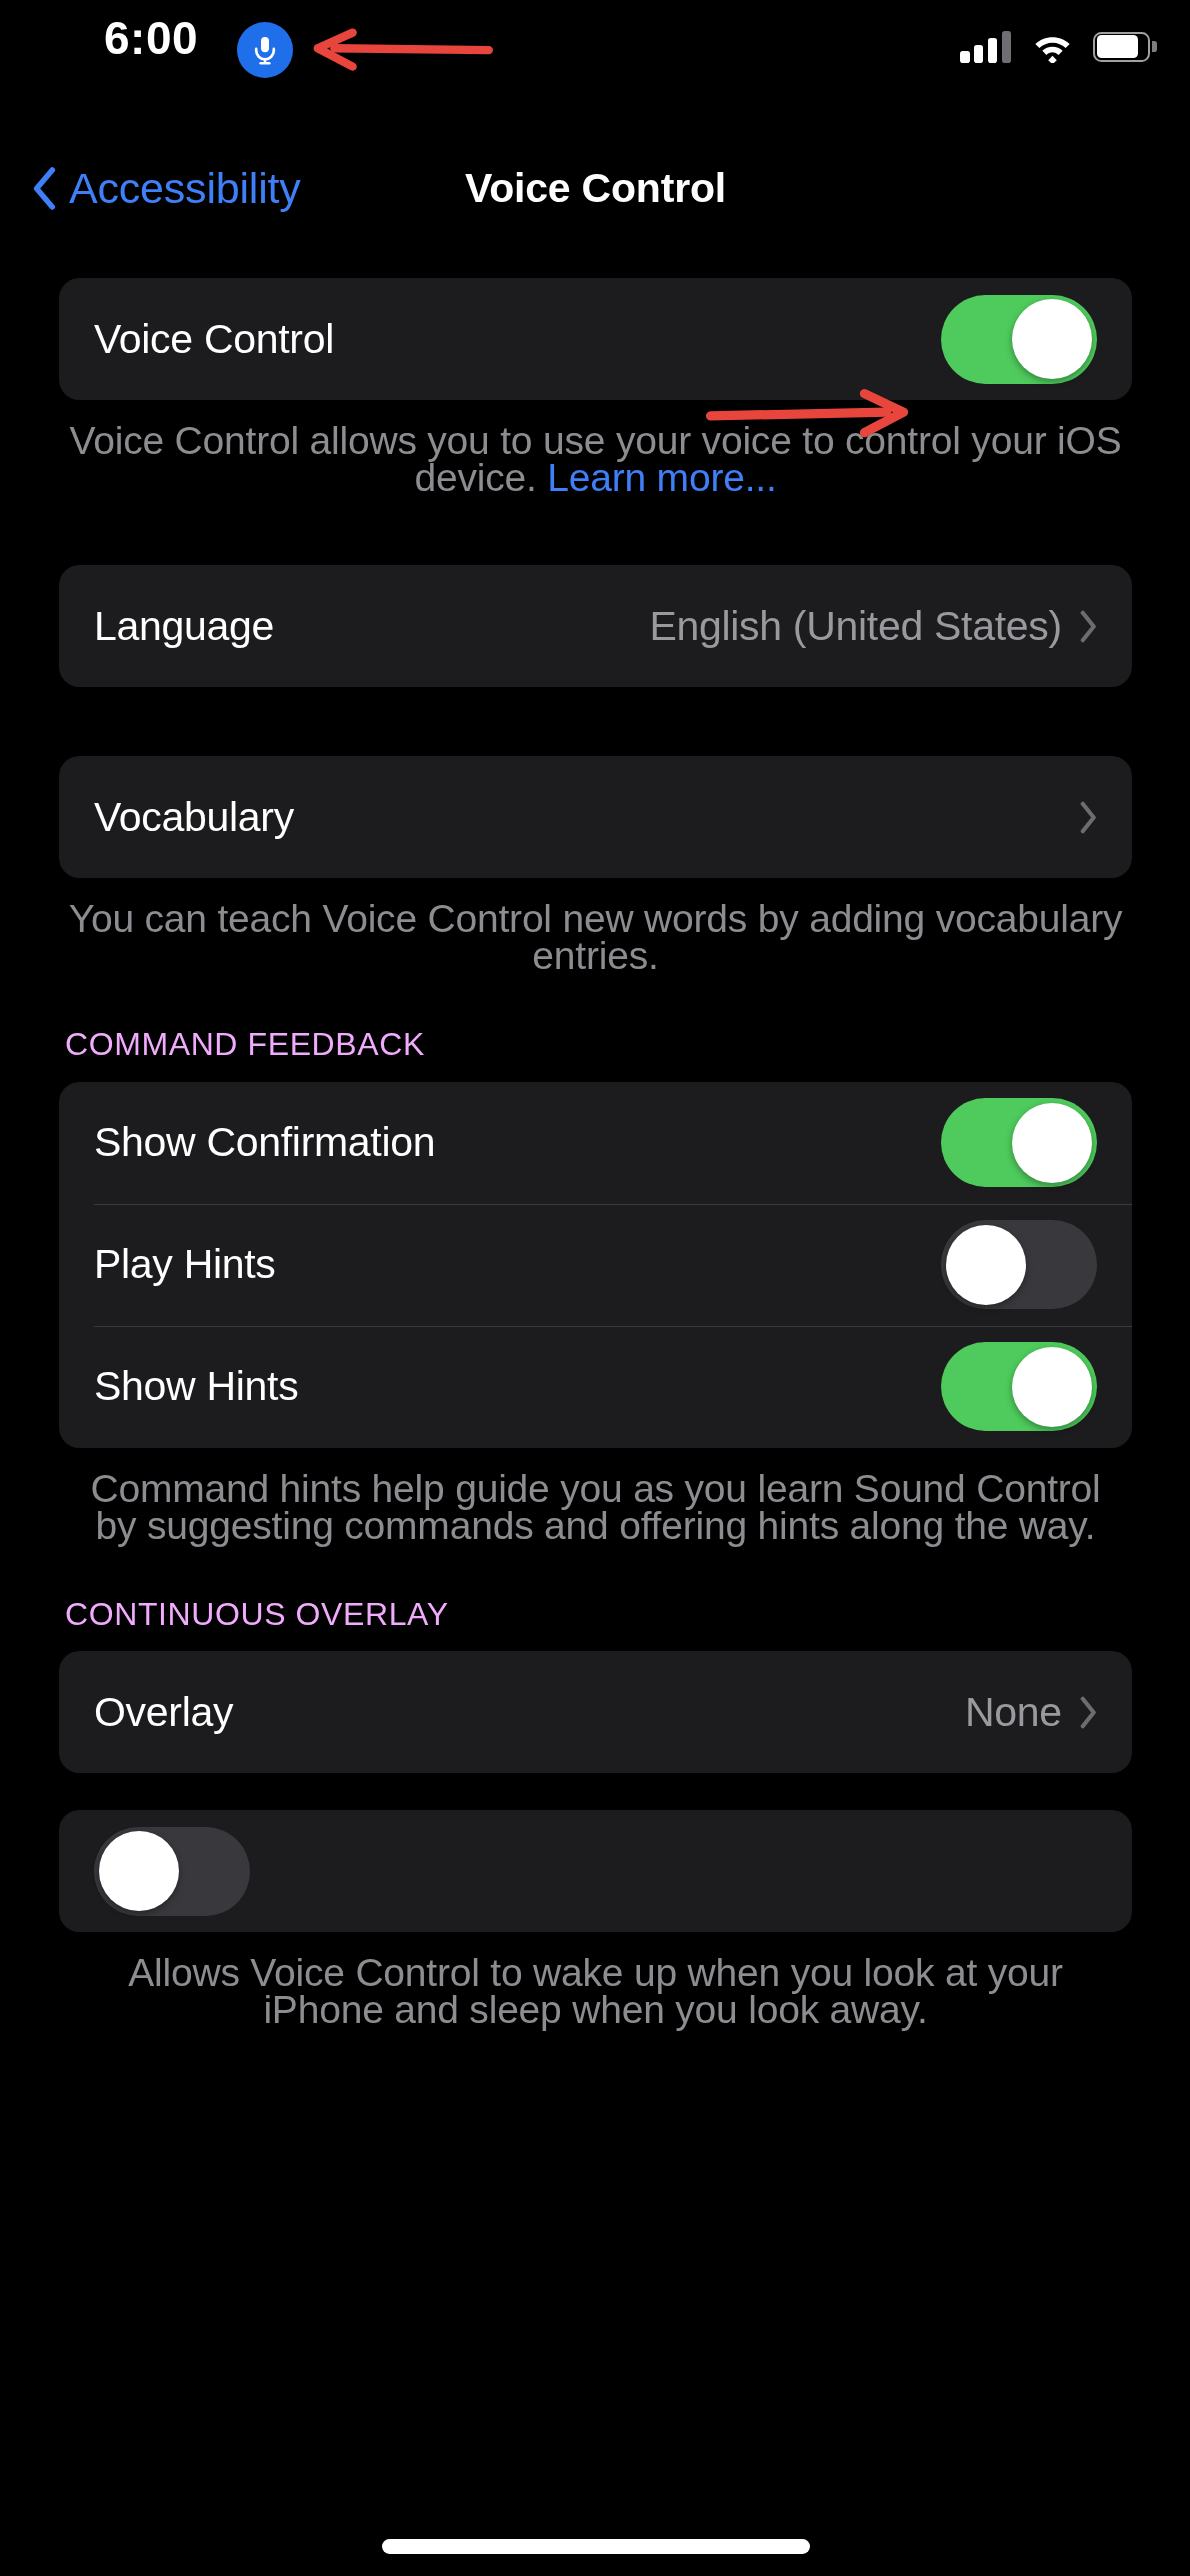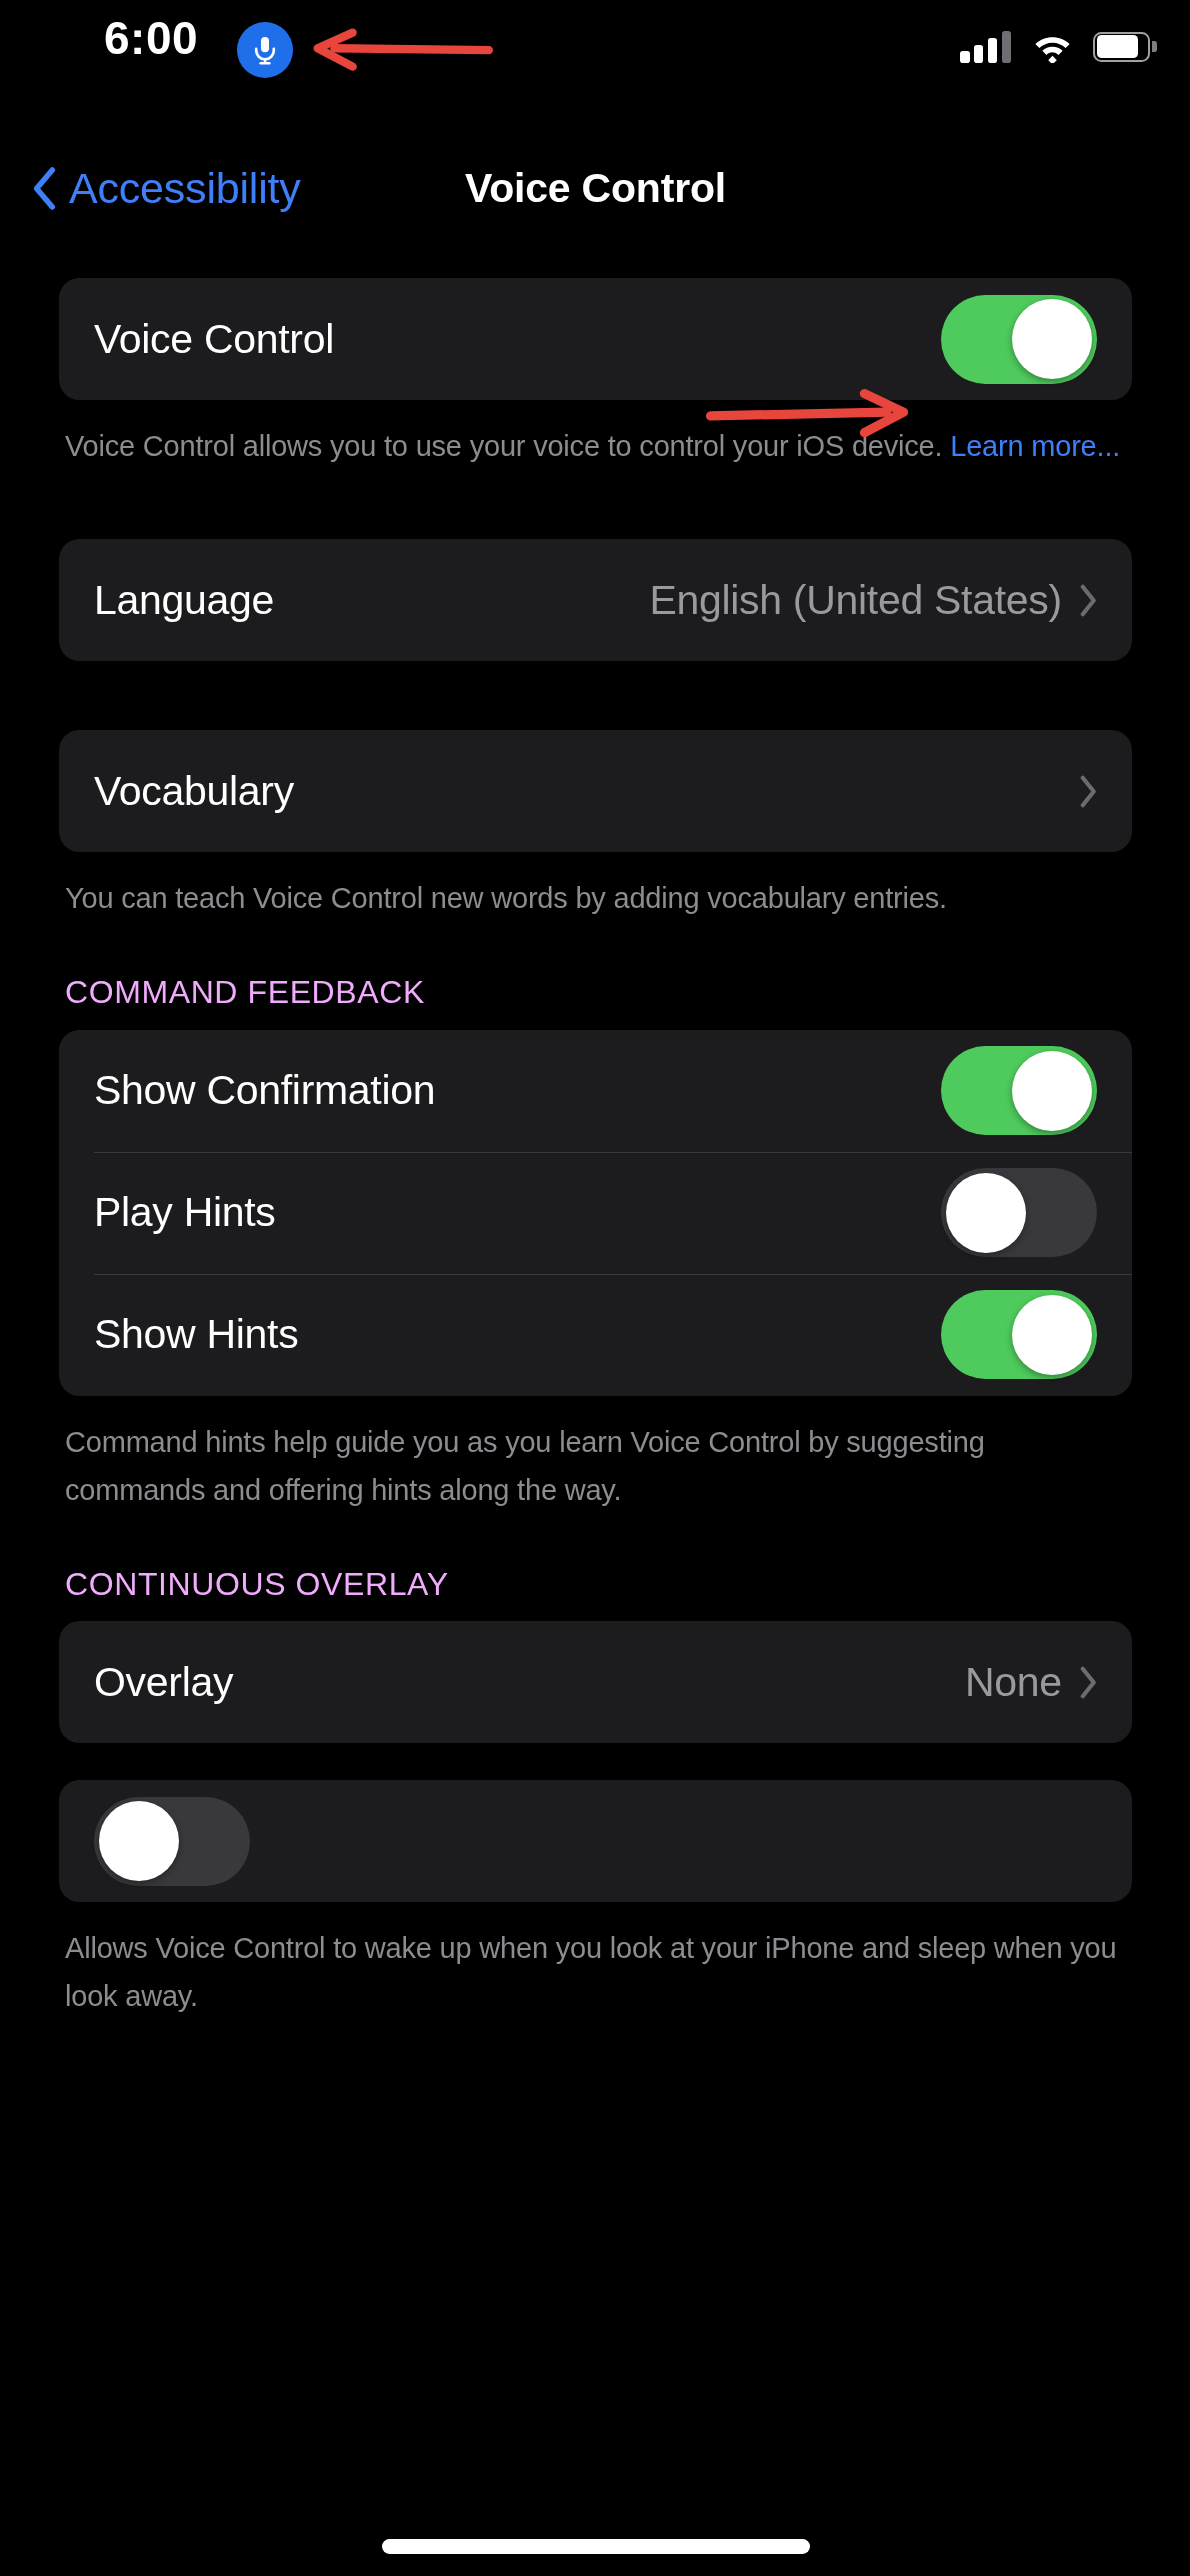--- a/index.html
+++ b/index.html
@@ -98,22 +98,23 @@
     position:absolute; top:4.6px; width:80px; height:80px;
     background:#fff; border-radius:50%;
     box-shadow:0 2.8px 7.4px rgba(0,0,0,0.35);
   }
   .toggle.on  .knob { left:71px; }
   .toggle.off .knob { left:4.6px; }
 
   
   .footer-note {
     margin:22px 65px 0 65px;
-    font-size:29px; line-height:48px; color:#8C8C91;
+    font-size:39px; line-height:37px; color:#8C8C91;
     letter-spacing:-0.2px;
+    text-align:center;
   }
   .footer-note .link { color:#3F7FF7; }
   .section-header {
     margin:0 65px 18.5px 65px;
     font-size:32px; color:#f0abfc; letter-spacing:0.6px;
     text-transform:uppercase;
   }
   .gap-lg { height:69px; }
   .gap-md { height:52px; }
   .gap-sm { height:37px; }
@@ -247,21 +248,21 @@
             <span class="knob"></span>
           </span>
       </div>
       <div class="row">
         <span class="row-label">Show Hints</span>
         <span class="toggle on">
             <span class="knob"></span>
           </span>
       </div>
     </div>
-    <div class="footer-note">Command hints help guide you as you learn Voice Control by suggesting commands and offering hints along the way.</div>
+    <div class="footer-note">Command hints help guide you as you learn Sound Control by suggesting commands and offering hints along the way.</div>
 
     <div class="gap-md"></div>
 
     <div class="section-header">CONTINUOUS OVERLAY</div>
     <div class="card">
       <div class="row">
         <span class="row-label">Overlay</span>
         <span class="row-value">None</span>
         <span class="chevron">
           <svg viewBox="0 0 20 36">

